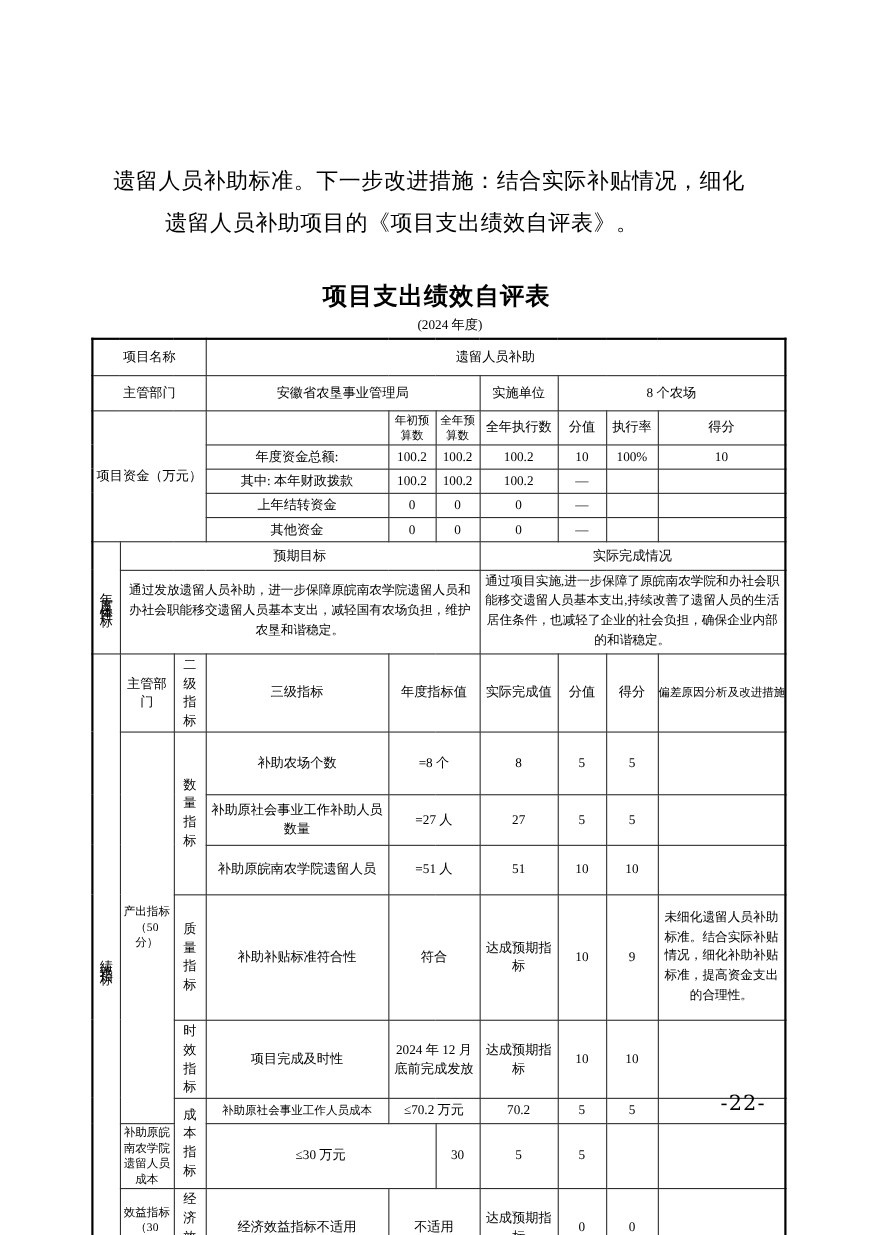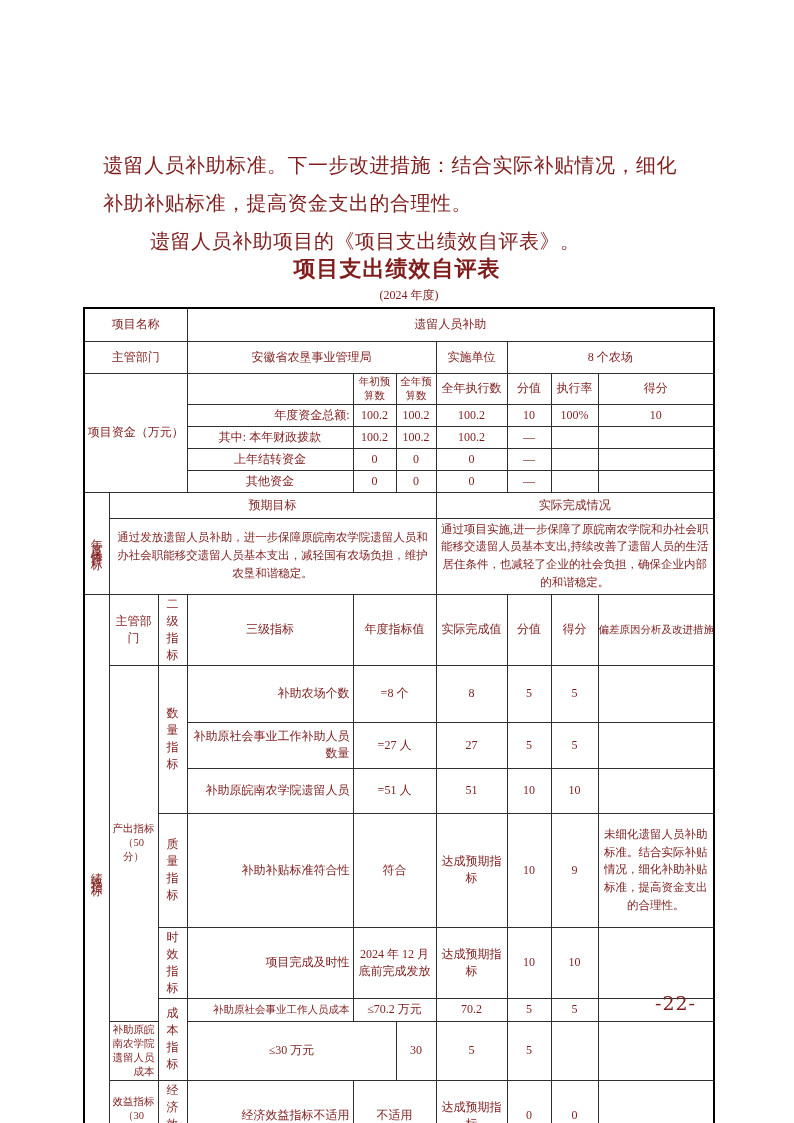--- a/index.html
+++ b/index.html
@@ -1,35 +1,35 @@
 <!DOCTYPE html>
 <html><head>
 <meta charset="utf-8">
 <style>
   * { margin:0; padding:0; box-sizing:border-box; }
   html,body { background:#e8e8e8; }
   .page {
     position:relative; width:794px; height:1123px; margin:0 auto;
     background:#ffffff; overflow:hidden;
-    font-family:"Liberation Serif","DejaVu Serif",serif; color:#7f1d1d;
+    font-family:"Liberation Serif","DejaVu Serif",serif; color:#000000;
   }
   .intro { position:absolute; top:146px; left:103px; width:592px;
     font-size:20px; line-height:38px; letter-spacing:0.5px; }
   .intro .line3 { text-indent:47px; }
   .doc-title { position:absolute; top:254px; left:0; width:100%;
     text-align:center; font-family:"Liberation Sans","DejaVu Sans",sans-serif;
     font-weight:bold; font-size:22px; letter-spacing:1px; }
   .doc-subtitle { position:absolute; top:287px; left:12px; width:100%;
     text-align:center; font-size:12px; }
   table.main { position:absolute; top:307px; left:83px;
     border-collapse:collapse; table-layout:fixed; width:630px;
     border:2px solid #000; font-size:12px; }
   td { border:1px solid #2e2e2e; text-align:center; vertical-align:middle;
     padding:1px 3px; overflow:hidden; }
-  td.left { text-align:right; }
+  td.left { text-align:center; }
   td.vert { padding:0; }
   .vtext { writing-mode:vertical-rl; text-orientation:upright;
     display:inline-block; letter-spacing:4px; line-height:1; }
   td.nowrap { white-space:nowrap; padding:11px 0; }
   td.small { font-size:10.5px; }
   td.para { font-size:11.5px; text-align:center; padding:2px 4px; line-height:1.55; }
   tr.h33 { height:33px; } tr.h32 { height:32px; } tr.h28 { height:28px; }
   tr.h22 { height:22px; } tr.h26 { height:26px;font-family:Liberation Serif, serif; } tr.h59 { height:59px; }
   tr.h38 { height:38px; } tr.h57 { height:57px; } tr.h46 { height:46px; }
   tr.h45 { height:45px; } tr.h114 { height:114px; } tr.h23 { height:23px; }
@@ -37,21 +37,20 @@
   .page-number { position:absolute; top:992px; right:98px;
     font-size:19px; font-family:"DejaVu Serif",serif; letter-spacing:1px; }
 </style>
 </head>
 <body>
 
 <div class="page">
 
   <div class="intro">
     <div class="line1">遗留人员补助标准。下一步改进措施：结合实际补贴情况，细化</div>
-    <div class="line2">补助补贴标准，提高资金支出的合理性。</div>
     <div class="line3">遗留人员补助项目的《项目支出绩效自评表》。</div>
   </div>
 
   <div class="doc-title">项目支出绩效自评表</div>
   <div class="doc-subtitle">(2024 年度)</div>
 
   <table class="main">
     <colgroup>
       <col style="width:25px">
         <col style="width:49px">

